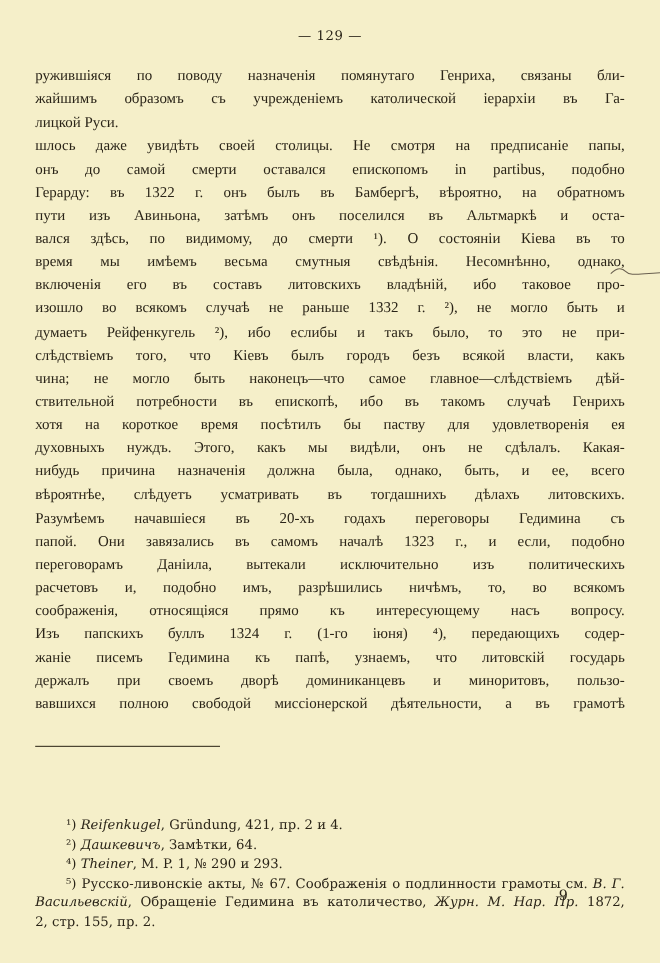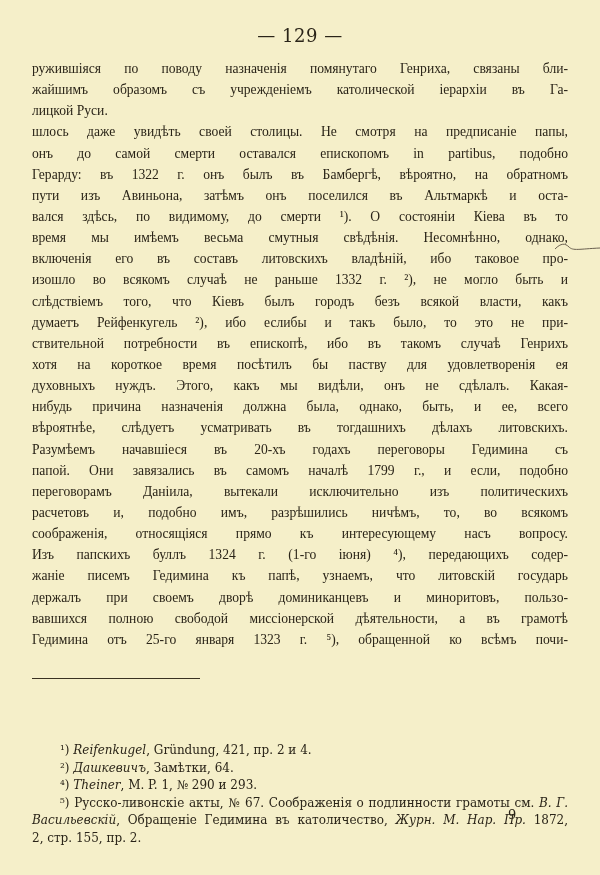--- a/index.html
+++ b/index.html
@@ -5,21 +5,21 @@
   html, body { margin: 0; padding: 0; }
   body {
     width: 600px; height: 875px; overflow: hidden;
     background: #f5efc9;
     font-family: "DejaVu Serif", "Liberation Serif", serif;
     color: #2a2418;
     position: relative;
   }
   .page-number {
     position: absolute; top: 25px; left: 0; width: 600px;
-    text-align: center; font-size: 18px; letter-spacing: 0.5px;
+    text-align: center; font-size: 12px; letter-spacing: 0.5px;
   }
   .body-text {
     position: absolute; top: 58px; left: 32px; width: 536px;
     font-size: 13.6px; line-height: 21.15px;
   }
   .line {
     display: block; white-space: nowrap; text-align: justify;
     text-align-last: justify; height: 21.15px; font-family: Liberation Serif, serif;
   }
   .line.last { text-align-last: left; }
@@ -57,37 +57,37 @@
   <span class="line">жайшимъ образомъ съ учрежденіемъ католической іерархіи въ Га-</span>
   <span class="line last">лицкой Руси.</span>
   <span class="line">шлось даже увидѣть своей столицы. Не смотря на предписаніе папы,</span>
   <span class="line">онъ до самой смерти оставался епископомъ in partibus, подобно</span>
   <span class="line">Герарду: въ 1322 г. онъ былъ въ Бамбергѣ, вѣроятно, на обратномъ</span>
   <span class="line">пути изъ Авиньона, затѣмъ онъ поселился въ Альтмаркѣ и оста-</span>
   <span class="line">вался здѣсь, по видимому, до смерти ¹). О состояніи Кіева въ то</span>
   <span class="line">время мы имѣемъ весьма смутныя свѣдѣнія. Несомнѣнно, однако,</span>
   <span class="line">включенія его въ составъ литовскихъ владѣній, ибо таковое про-</span>
   <span class="line">изошло во всякомъ случаѣ не раньше 1332 г. ²), не могло быть и</span>
+  <span class="line">думаетъ Рейфенкугель ²), ибо еслибы и такъ было, то это не при-</span>
   <span class="line">слѣдствіемъ того, что Кіевъ былъ городъ безъ всякой власти, какъ</span>
-  <span class="line">думаетъ Рейфенкугель ²), ибо еслибы и такъ было, то это не при-</span>
+  <span class="line">чина; не могло быть наконецъ—что самое главное—слѣдствіемъ дѣй-</span>
   <span class="line">ствительной потребности въ епископѣ, ибо въ такомъ случаѣ Генрихъ</span>
   <span class="line">хотя на короткое время посѣтилъ бы паству для удовлетворенія ея</span>
   <span class="line">духовныхъ нуждъ. Этого, какъ мы видѣли, онъ не сдѣлалъ. Какая-</span>
   <span class="line">нибудь причина назначенія должна была, однако, быть, и ее, всего</span>
   <span class="line">вѣроятнѣе, слѣдуетъ усматривать въ тогдашнихъ дѣлахъ литовскихъ.</span>
   <span class="line">Разумѣемъ начавшіеся въ 20-хъ годахъ переговоры Гедимина съ</span>
-  <span class="line">папой. Они завязались въ самомъ началѣ 1799 г., и если, подобно</span>
+  <span class="line">папой. Они завязались въ самомъ началѣ 1323 г., и если, подобно</span>
   <span class="line">переговорамъ Даніила, вытекали исключительно изъ политическихъ</span>
   <span class="line">расчетовъ и, подобно имъ, разрѣшились ничѣмъ, то, во всякомъ</span>
   <span class="line">соображенія, относящіяся прямо къ интересующему насъ вопросу.</span>
   <span class="line">Изъ папскихъ буллъ 1324 г. (1-го іюня) ⁴), передающихъ содер-</span>
   <span class="line">жаніе писемъ Гедимина къ папѣ, узнаемъ, что литовскій государь</span>
   <span class="line">держалъ при своемъ дворѣ доминиканцевъ и миноритовъ, пользо-</span>
   <span class="line">вавшихся полною свободой миссіонерской дѣятельности, а въ грамотѣ</span>
-  <span class="line">Гедимина отъ 25-го января 1323 г. ⁵), обращенной ко всѣмъ почи-</span>
 </div>
 
 <div class="rule"></div>
 
 <div class="footnotes">
   <span class="fn indent">
     <span>¹)</span>
     <span class="it">Reifenkugel</span><span>, Gründung, 421, пр. 2 и 4.</span>
   </span>
   <span class="fn indent">

